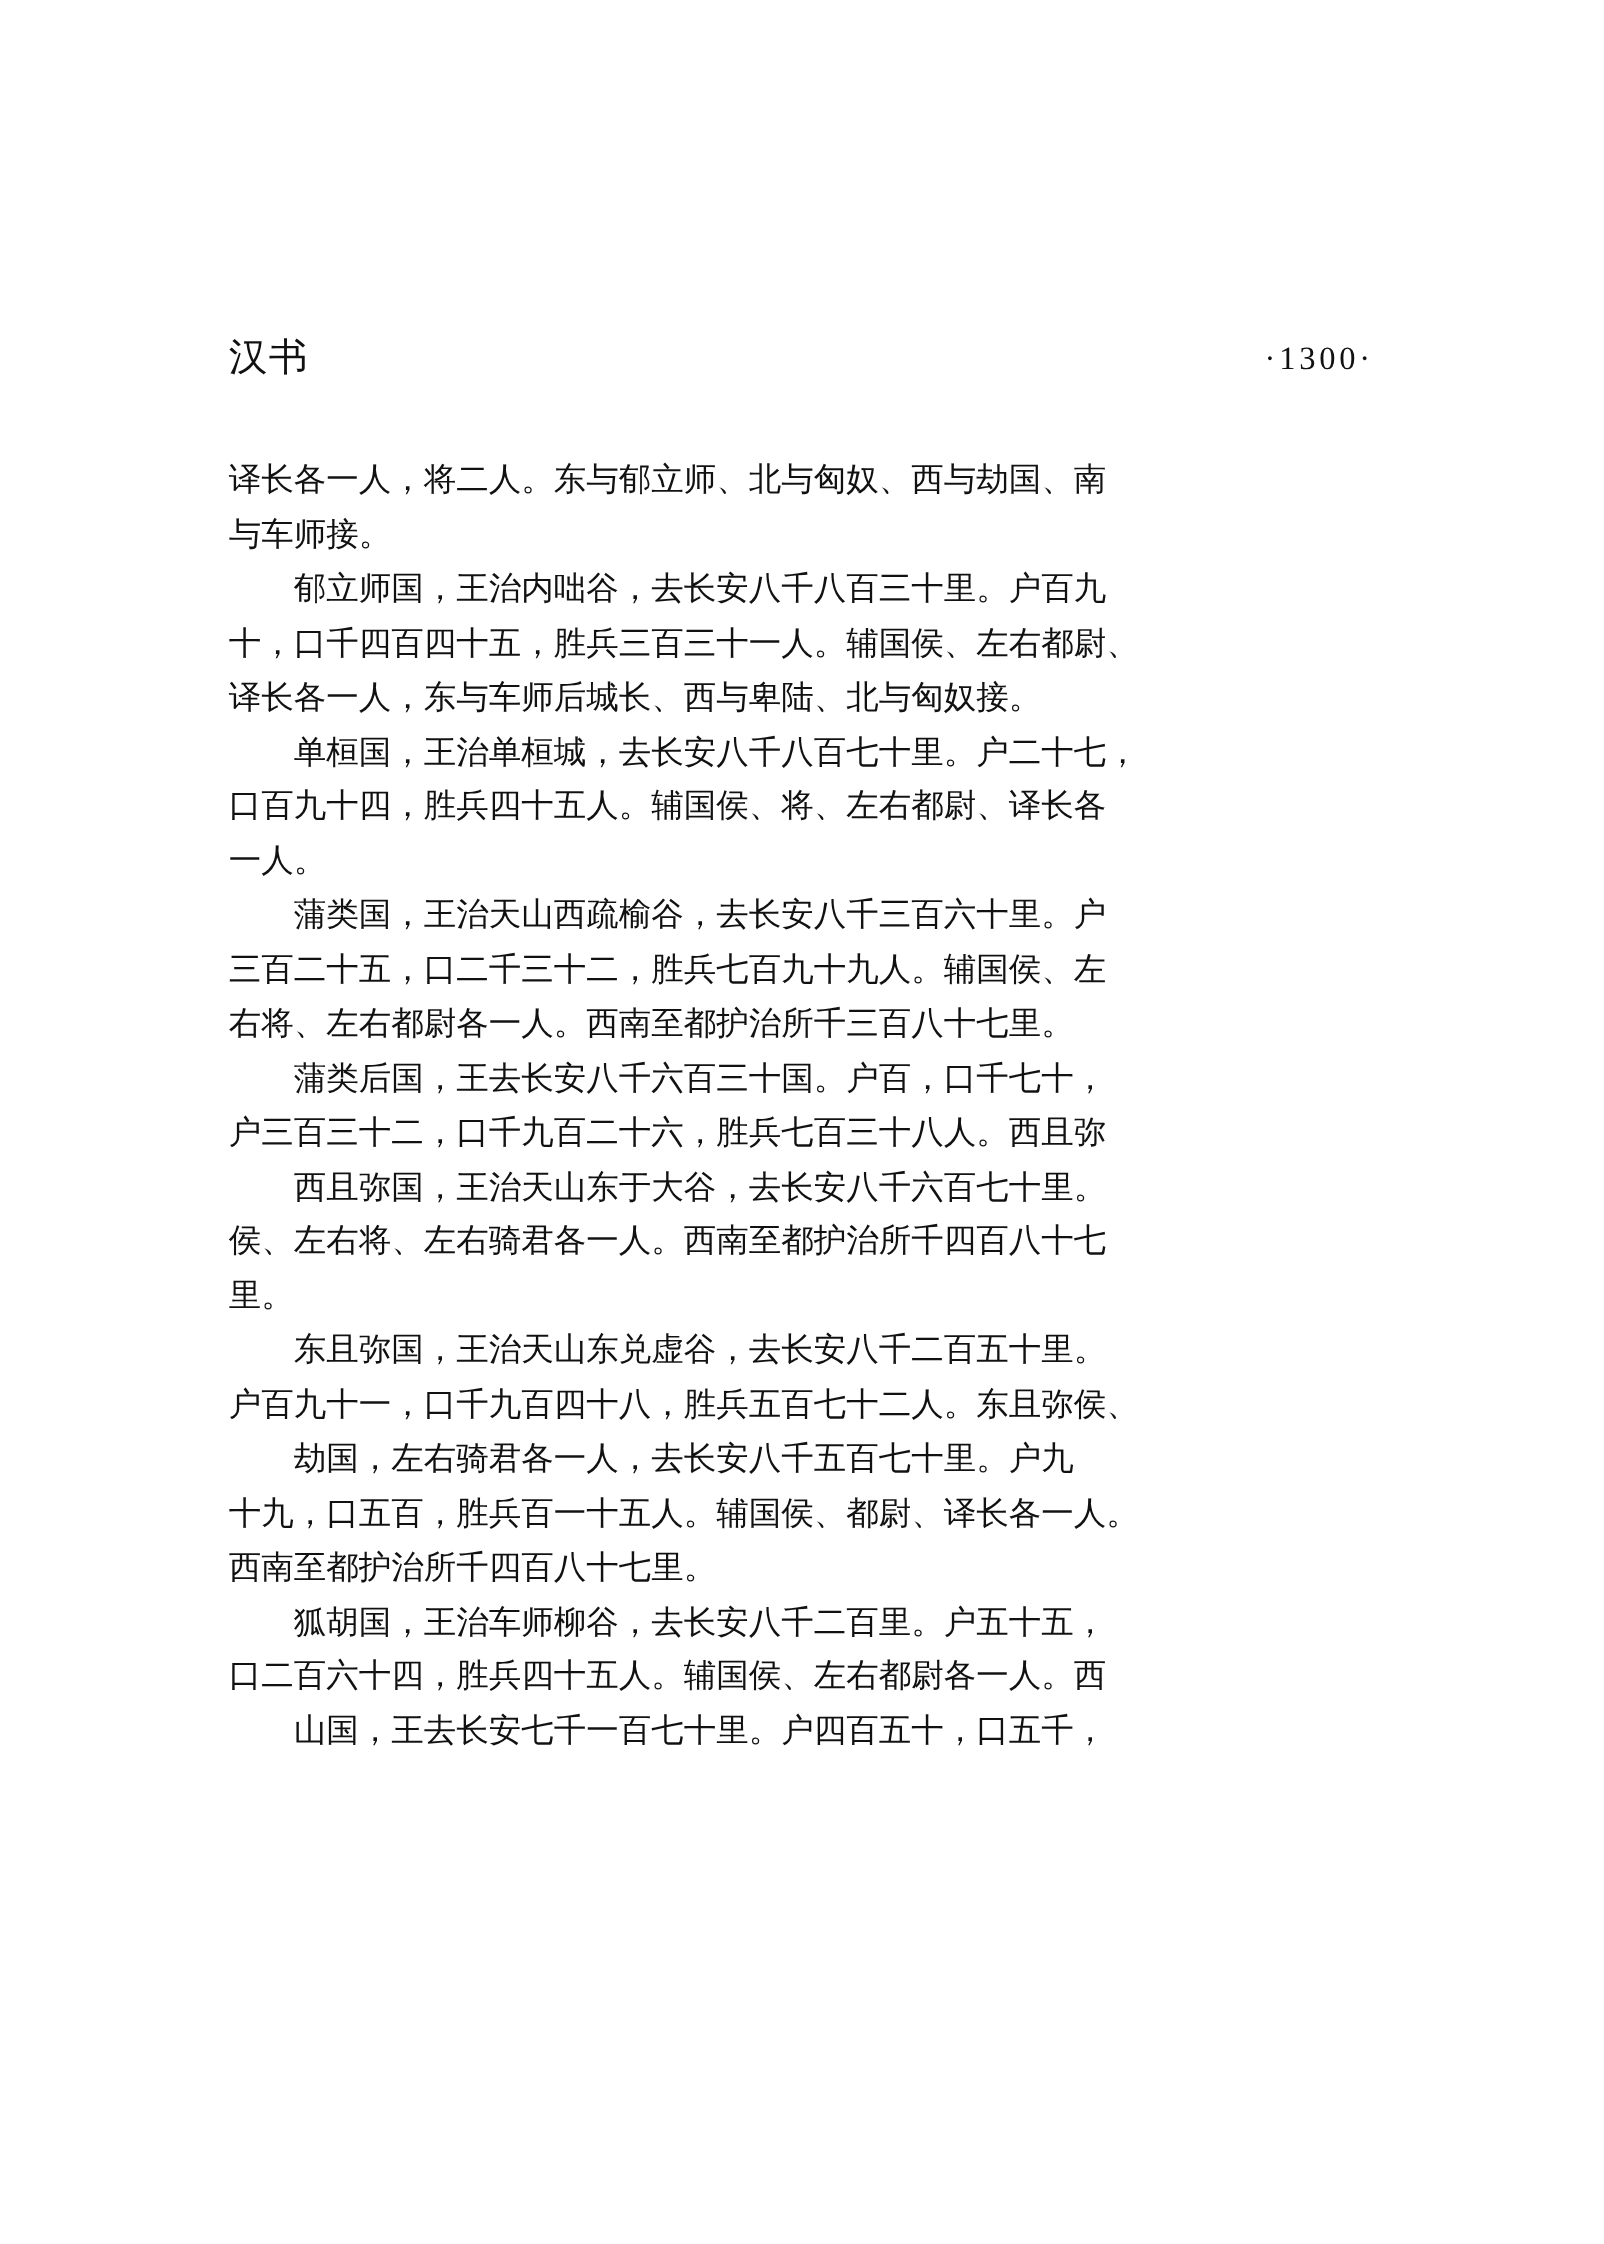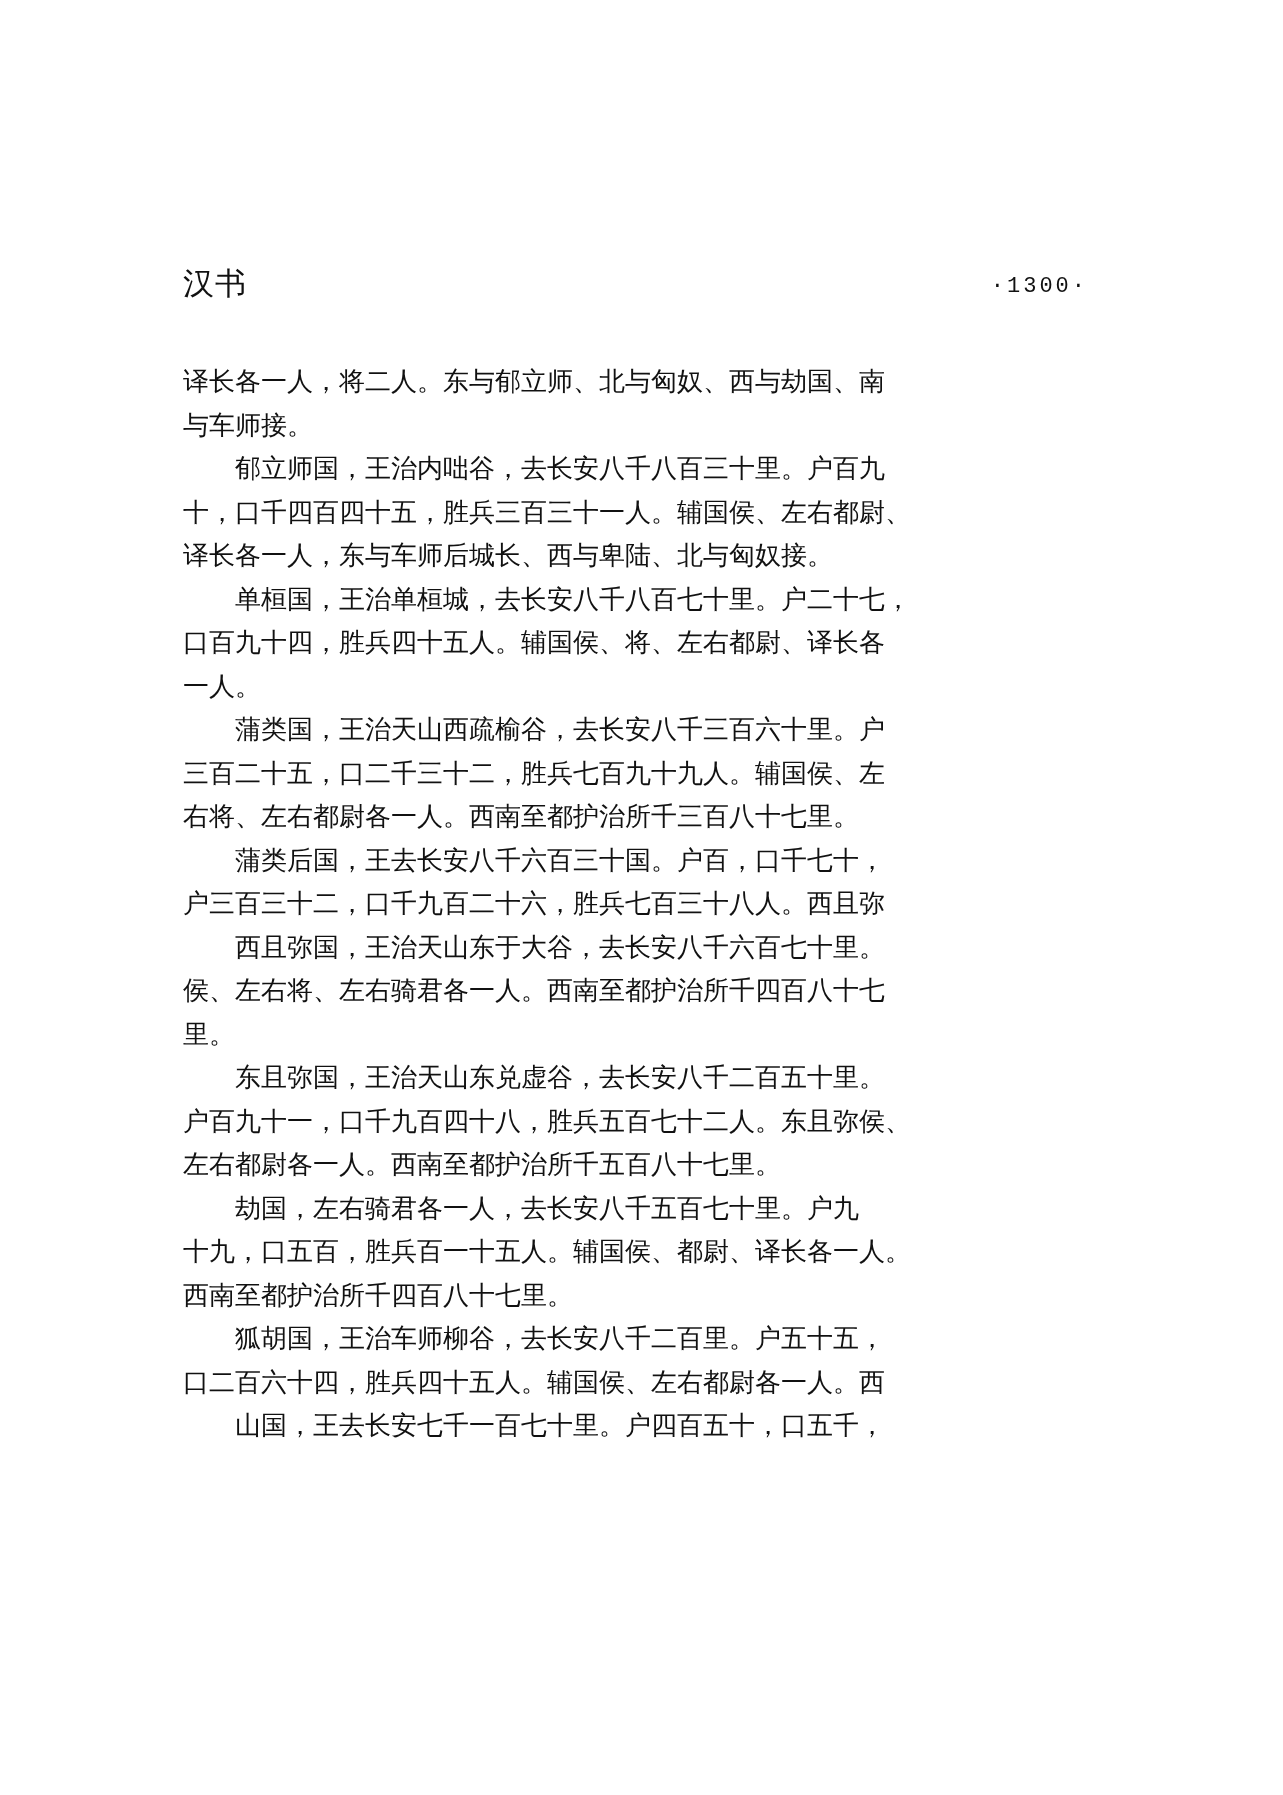--- a/index.html
+++ b/index.html
@@ -13,43 +13,42 @@
     position: relative;
     font-family: "Liberation Serif", "DejaVu Serif", serif;
     color: #111111;
   }
   .page {
     position: absolute;
     left: 0; top: 0;
     width: 1283px;
     height: 1795px;
     background: #ffffff;
-    font-family: Liberation Mono, monospace;
   }
   .running-header {
     position: absolute;
     left: 183px;
     top: 266px;
     width: 917px;
     height: 40px;
   }
   .book-title {
     position: absolute;
     left: 0;
     top: 0;
     font-size: 31px;
     line-height: 40px;
     letter-spacing: 1px;
     white-space: pre;
   }
   .page-number {
     position: absolute;
-    right: 12px;
+    right: 1px;
     top: 2px;
-    font-size: 22px;
+    font-size: 26px;
     line-height: 38px;
     letter-spacing: 3px;
     white-space: pre;
   }
   .text-block {
     position: absolute;
     left: 183px;
     top: 362px;
     width: 960px;
   }
@@ -83,21 +82,20 @@
     <div class="text-line">　　蒲类国，王治天山西疏榆谷，去长安八千三百六十里。户</div>
     <div class="text-line">三百二十五，口二千三十二，胜兵七百九十九人。辅国侯、左</div>
     <div class="text-line">右将、左右都尉各一人。西南至都护治所千三百八十七里。</div>
     <div class="text-line">　　蒲类后国，王去长安八千六百三十国。户百，口千七十，</div>
     <div class="text-line">户三百三十二，口千九百二十六，胜兵七百三十八人。西且弥</div>
     <div class="text-line">　　西且弥国，王治天山东于大谷，去长安八千六百七十里。</div>
     <div class="text-line">侯、左右将、左右骑君各一人。西南至都护治所千四百八十七</div>
     <div class="text-line">里。</div>
     <div class="text-line">　　东且弥国，王治天山东兑虚谷，去长安八千二百五十里。</div>
     <div class="text-line">户百九十一，口千九百四十八，胜兵五百七十二人。东且弥侯、</div>
-    <div class="text-line">左右都尉各一人。西南至都护治所千五百八十七里。</div>
     <div class="text-line">　　劫国，左右骑君各一人，去长安八千五百七十里。户九</div>
     <div class="text-line">十九，口五百，胜兵百一十五人。辅国侯、都尉、译长各一人。</div>
     <div class="text-line">西南至都护治所千四百八十七里。</div>
     <div class="text-line">　　狐胡国，王治车师柳谷，去长安八千二百里。户五十五，</div>
     <div class="text-line">口二百六十四，胜兵四十五人。辅国侯、左右都尉各一人。西</div>
     <div class="text-line">　　山国，王去长安七千一百七十里。户四百五十，口五千，</div>
   </div>
 
 </div>
 

